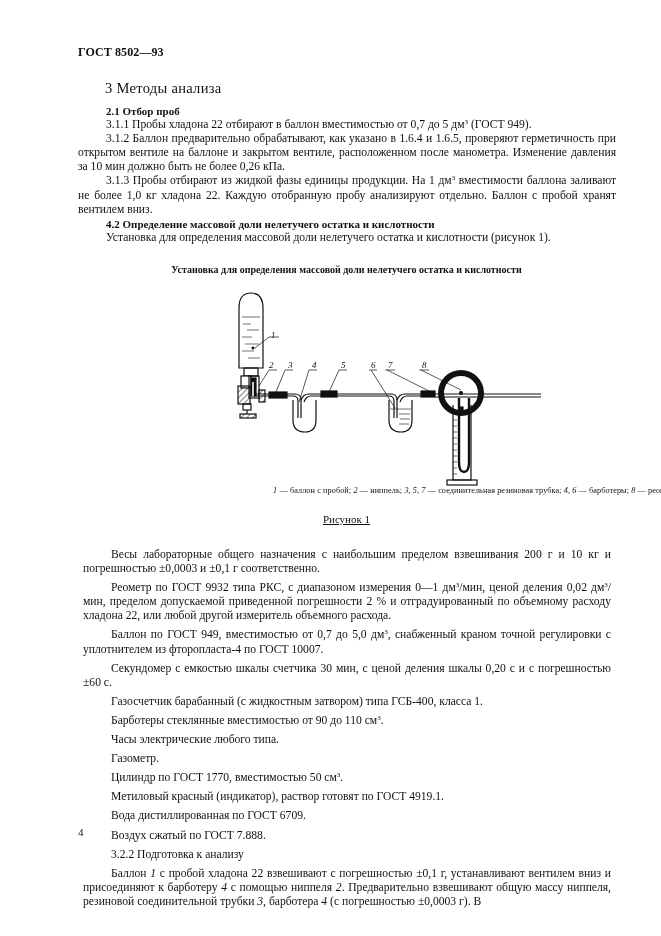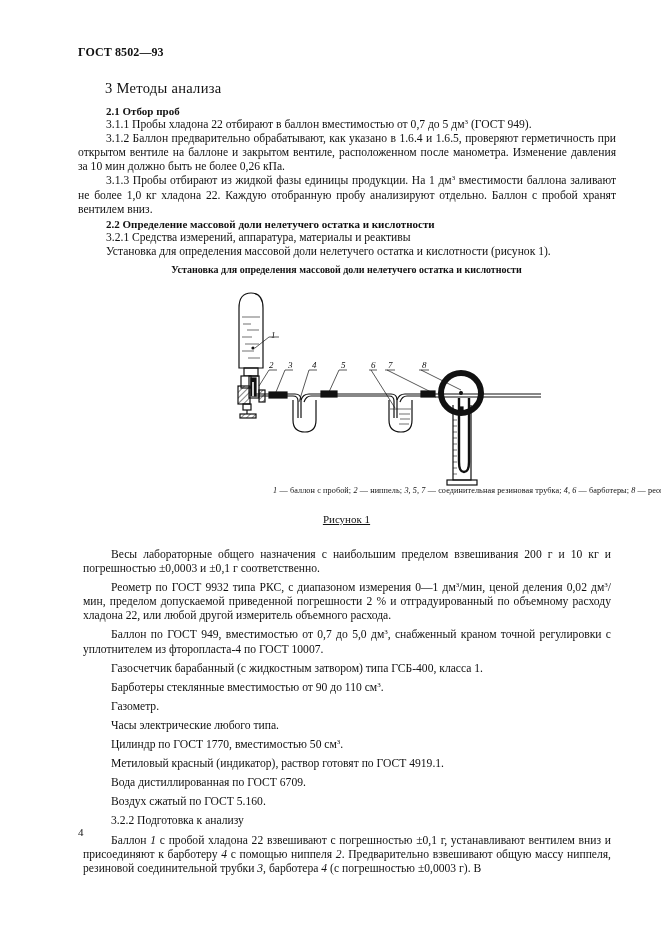--- a/index.html
+++ b/index.html
@@ -29,22 +29,21 @@
 <div class="page">
 
   <div class="hdr">ГОСТ 8502—93</div>
   <div class="sec">3  Методы анализа</div>
 
   <div class="body">
     <p class="b">2.1  Отбор проб</p>
     <p><span>3.1.1  Пробы хладона 22 отбирают в баллон вместимостью от 0,7 до 5 дм</span><sup>3</sup><span> (ГОСТ 949).</span></p>
     <p>3.1.2  Баллон предварительно обрабатывают, как указано в 1.6.4 и 1.6.5, проверяют герметичность при открытом вентиле на баллоне и закрытом вентиле, расположенном после манометра. Изменение давления за 10 мин должно быть не более 0,26 кПа.</p>
     <p><span>3.1.3  Пробы отбирают из жидкой фазы единицы продукции. На 1 дм</span><sup>3</sup><span> вместимости баллона заливают не более 1,0 кг хладона 22. Каждую отобранную пробу анализируют отдельно. Баллон с пробой хранят вентилем вниз.</span></p>
-    <p class="b">2.2  Определение массовой доли нелетучего остатка и кислотности</p>
-    <p>3.2.1  Средства измерений, аппаратура, материалы и реактивы</p>
+    <p class="b">4.2  Определение массовой доли нелетучего остатка и кислотности</p>
     <p>Установка для определения массовой доли нелетучего остатка и кислотности (рисунок 1).</p>
   </div>
 
   <div class="fig-title">Установка для определения массовой доли нелетучего остатка и кислотности</div>
 
   <svg class="fig" viewBox="0 0 320 200" xmlns="http://www.w3.org/2000/svg" fill="none" stroke="#111" stroke-width="1.2">
 
     <g>
       <path d="M18 78 L18 18 Q18 3 30 3 Q42 3 42 18 L42 78 Z"></path>
       <line x1="21" y1="27" x2="39" y2="27" stroke-width="0.6"></line>
@@ -156,26 +155,27 @@
   </svg>
 
   <div class="legend"><i>1</i><span> — баллон с пробой; </span><i>2</i><span> — ниппель; </span><i>3, 5, 7</i><span> — соединительная резиновая трубка; </span><i>4, 6</i><span> — барботеры; </span><i>8</i><span> — реометр</span></div>
 
   <div class="figcap">Рисунок 1</div>
 
   <div class="body2">
     <p>Весы лабораторные общего назначения с наибольшим пределом взвешивания 200 г и 10 кг и погрешностью ±0,0003 и ±0,1 г соответственно.</p>
     <p><span>Реометр по ГОСТ 9932 типа РКС, с диапазоном измерения 0—1 дм</span><sup>3</sup><span>/мин, ценой деления 0,02 дм</span><sup>3</sup><span>/мин, пределом допускаемой приведенной погрешности 2 % и отградуированный по объемному расходу хладона 22, или любой другой измеритель объемного расхода.</span></p>
     <p><span>Баллон по ГОСТ 949, вместимостью от 0,7 до 5,0 дм</span><sup>3</sup><span>, снабженный краном точной регулировки с уплотнителем из фторопласта-4 по ГОСТ 10007.</span></p>
+    <p>Секундомер с емкостью шкалы счетчика 30 мин, с ценой деления шкалы 0,20 с и с погрешностью ±60 с.</p>
     <p class="gap">Газосчетчик барабанный (с жидкостным затвором) типа ГСБ-400, класса 1.</p>
     <p><span>Барботеры стеклянные вместимостью от 90 до 110 см</span><sup>3</sup><span>.</span></p>
+    <p>Часы электрические любого типа.</p>
     <p>Газометр.</p>
-    <p>Часы электрические любого типа.</p>
     <p><span>Цилиндр по ГОСТ 1770, вместимостью 50 см</span><sup>3</sup><span>.</span></p>
     <p>Метиловый красный (индикатор), раствор готовят по ГОСТ 4919.1.</p>
     <p>Вода дистиллированная по ГОСТ 6709.</p>
-    <p>Воздух сжатый по ГОСТ 5.160.</p>
+    <p>Воздух сжатый по ГОСТ 7.888.</p>
     <p>3.2.2  Подготовка к анализу</p>
     <p><span>Баллон </span><i>1</i><span> с пробой хладона 22 взвешивают с погрешностью ±0,1 г, устанавливают вентилем вниз и присоединяют к барботеру </span><i>4</i><span> с помощью ниппеля </span><i>2</i><span>. Предварительно взвешивают общую массу ниппеля, резиновой соединительной трубки </span><i>3</i><span>, барботера </span><i>4</i><span> (с погрешностью ±0,0003 г). В</span></p>
   </div>
 
   <div class="pnum">4</div>
 </div>
 
 </body></html>

